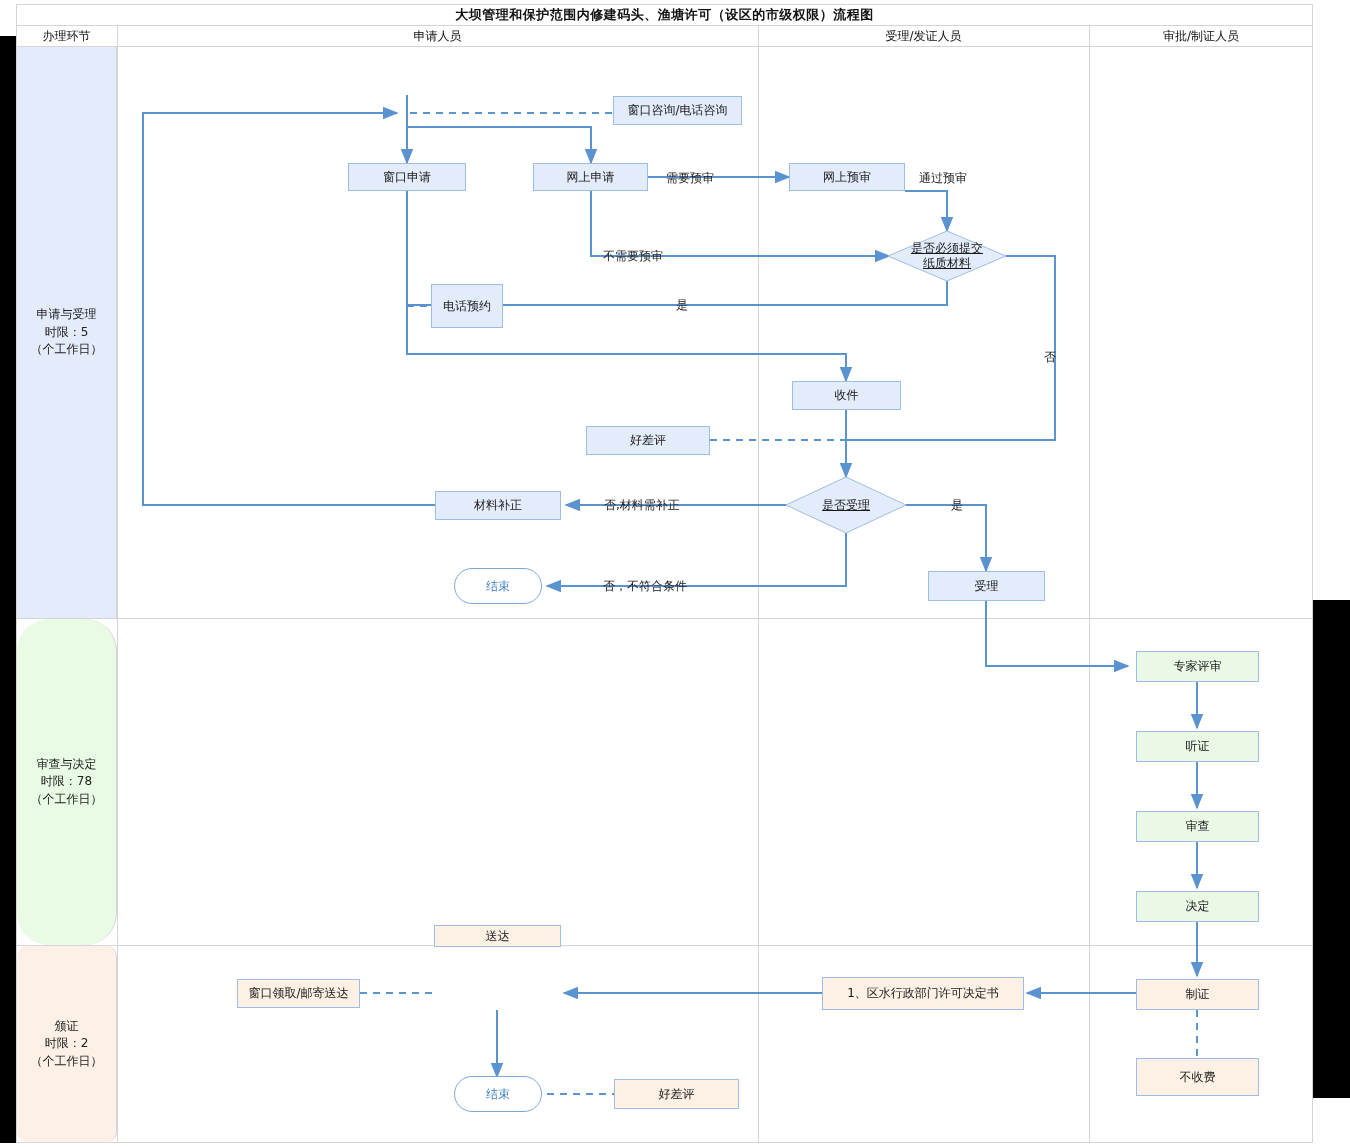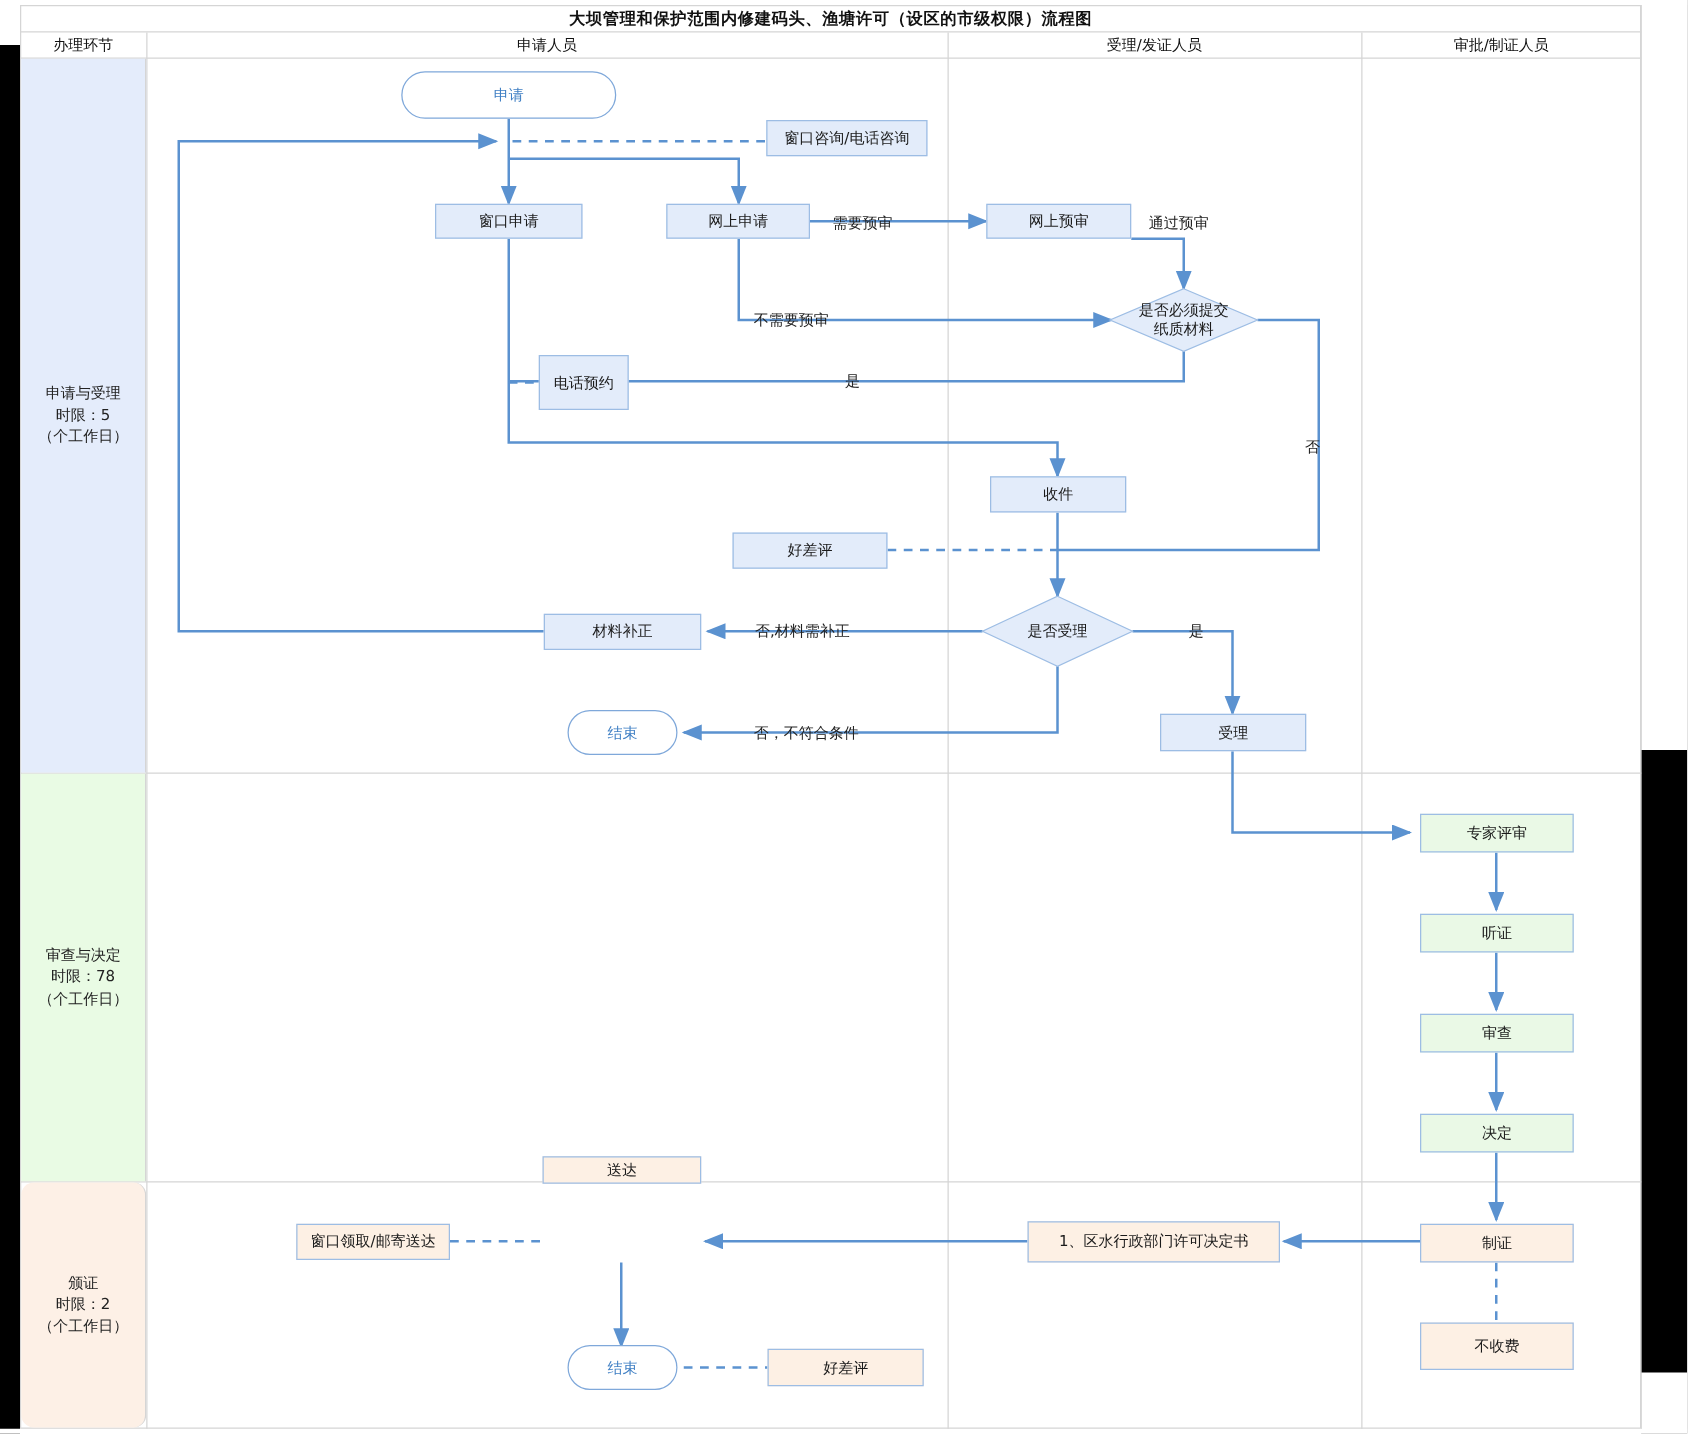--- a/index.html
+++ b/index.html
@@ -18,35 +18,35 @@
   .head-row{position:absolute;left:16px;top:26px;width:1297px;height:21px;border-bottom:1px solid #d5d5d5;box-sizing:border-box;}
   .head-cell{position:absolute;top:0;height:21px;display:flex;align-items:center;justify-content:center;
              font-size:12px;color:#111;box-sizing:border-box;}
   .vline{position:absolute;width:1px;background:#d5d5d5;}
   .hline{position:absolute;height:1px;background:#d5d5d5;}
 
   
   .band{position:absolute;left:17px;width:100px;box-sizing:border-box;border-right:1px solid #d5d5d5;
         display:flex;align-items:center;justify-content:center;text-align:center;font-size:12px;color:#222;line-height:1.45;}
   .band.b1{background:#e4ecfb;}
-  .band.b2{background:#e9fbe4;}
+  .band.b2{background:#e9fbe4;border-radius:32px;}
   .band.b3{background:#fdf0e6;border-radius:10px;}
 
   
   svg.wires{position:absolute;left:0;top:0;width:1350px;height:1147px;pointer-events:none;}
 
   
   .node{position:absolute;box-sizing:border-box;display:flex;align-items:center;justify-content:center;
         text-align:center;font-size:12px;line-height:1.25;}
   .n-blue{background:#e3ecfa;border:1px solid #9dbde4;color:#1a1a1a;}
   .n-green{background:#eaf9e6;border:1px solid #9dbde4;color:#1a1a1a;}
   .n-orange{background:#fdf0e4;border:1px solid #9dbde4;color:#1a1a1a;}
   .n-term{background:#ffffff;border:1px solid #7fa8da;border-radius:22px;color:#3f7fc4;}
   .n-diamond{background:transparent;border:none;color:#1a1a1a;}
-  .diamond-label{position:relative;z-index:2;}
+  .diamond-label{position:relative;z-index:2;text-decoration:underline;}
 
   
   .elabel{position:absolute;font-size:12px;color:#222;white-space:nowrap;background:transparent;}
 </style>
 </head>
 <body>
 
 <div id="page">
 
   <div class="edge-bar" style="left:0;top:0;width:16px;height:1147px;"></div>
@@ -159,21 +159,20 @@
       <path d="M407,306 L431,306" stroke-dasharray="7,6"></path>
 
     </g>
   </svg>
 
   <svg class="wires" viewBox="0 0 1350 1147">
     <polygon points="947,231 1006,256 947,281 888,256" fill="#e3ecfa" stroke="#9dbde4" stroke-width="1"></polygon>
     <polygon points="846,477 906,505 846,533 786,505" fill="#e3ecfa" stroke="#9dbde4" stroke-width="1"></polygon>
   </svg>
 
-  <div class="node n-term" style="left:321px;top:57px;width:172px;height:38px;">申请</div>
 
   <div class="node n-blue" style="left:613px;top:96px;width:129px;height:29px;">窗口咨询/电话咨询</div>
 
   <div class="node n-blue" style="left:348px;top:163px;width:118px;height:28px;">窗口申请</div>
   <div class="node n-blue" style="left:533px;top:163px;width:115px;height:28px;">网上申请</div>
   <div class="node n-blue" style="left:789px;top:163px;width:116px;height:28px;">网上预审</div>
 
   <div class="node n-diamond" style="left:888px;top:231px;width:118px;height:50px;">
     <span class="diamond-label" style="width:82px;display:block;">是否必须提交纸质材料</span>
   </div>

